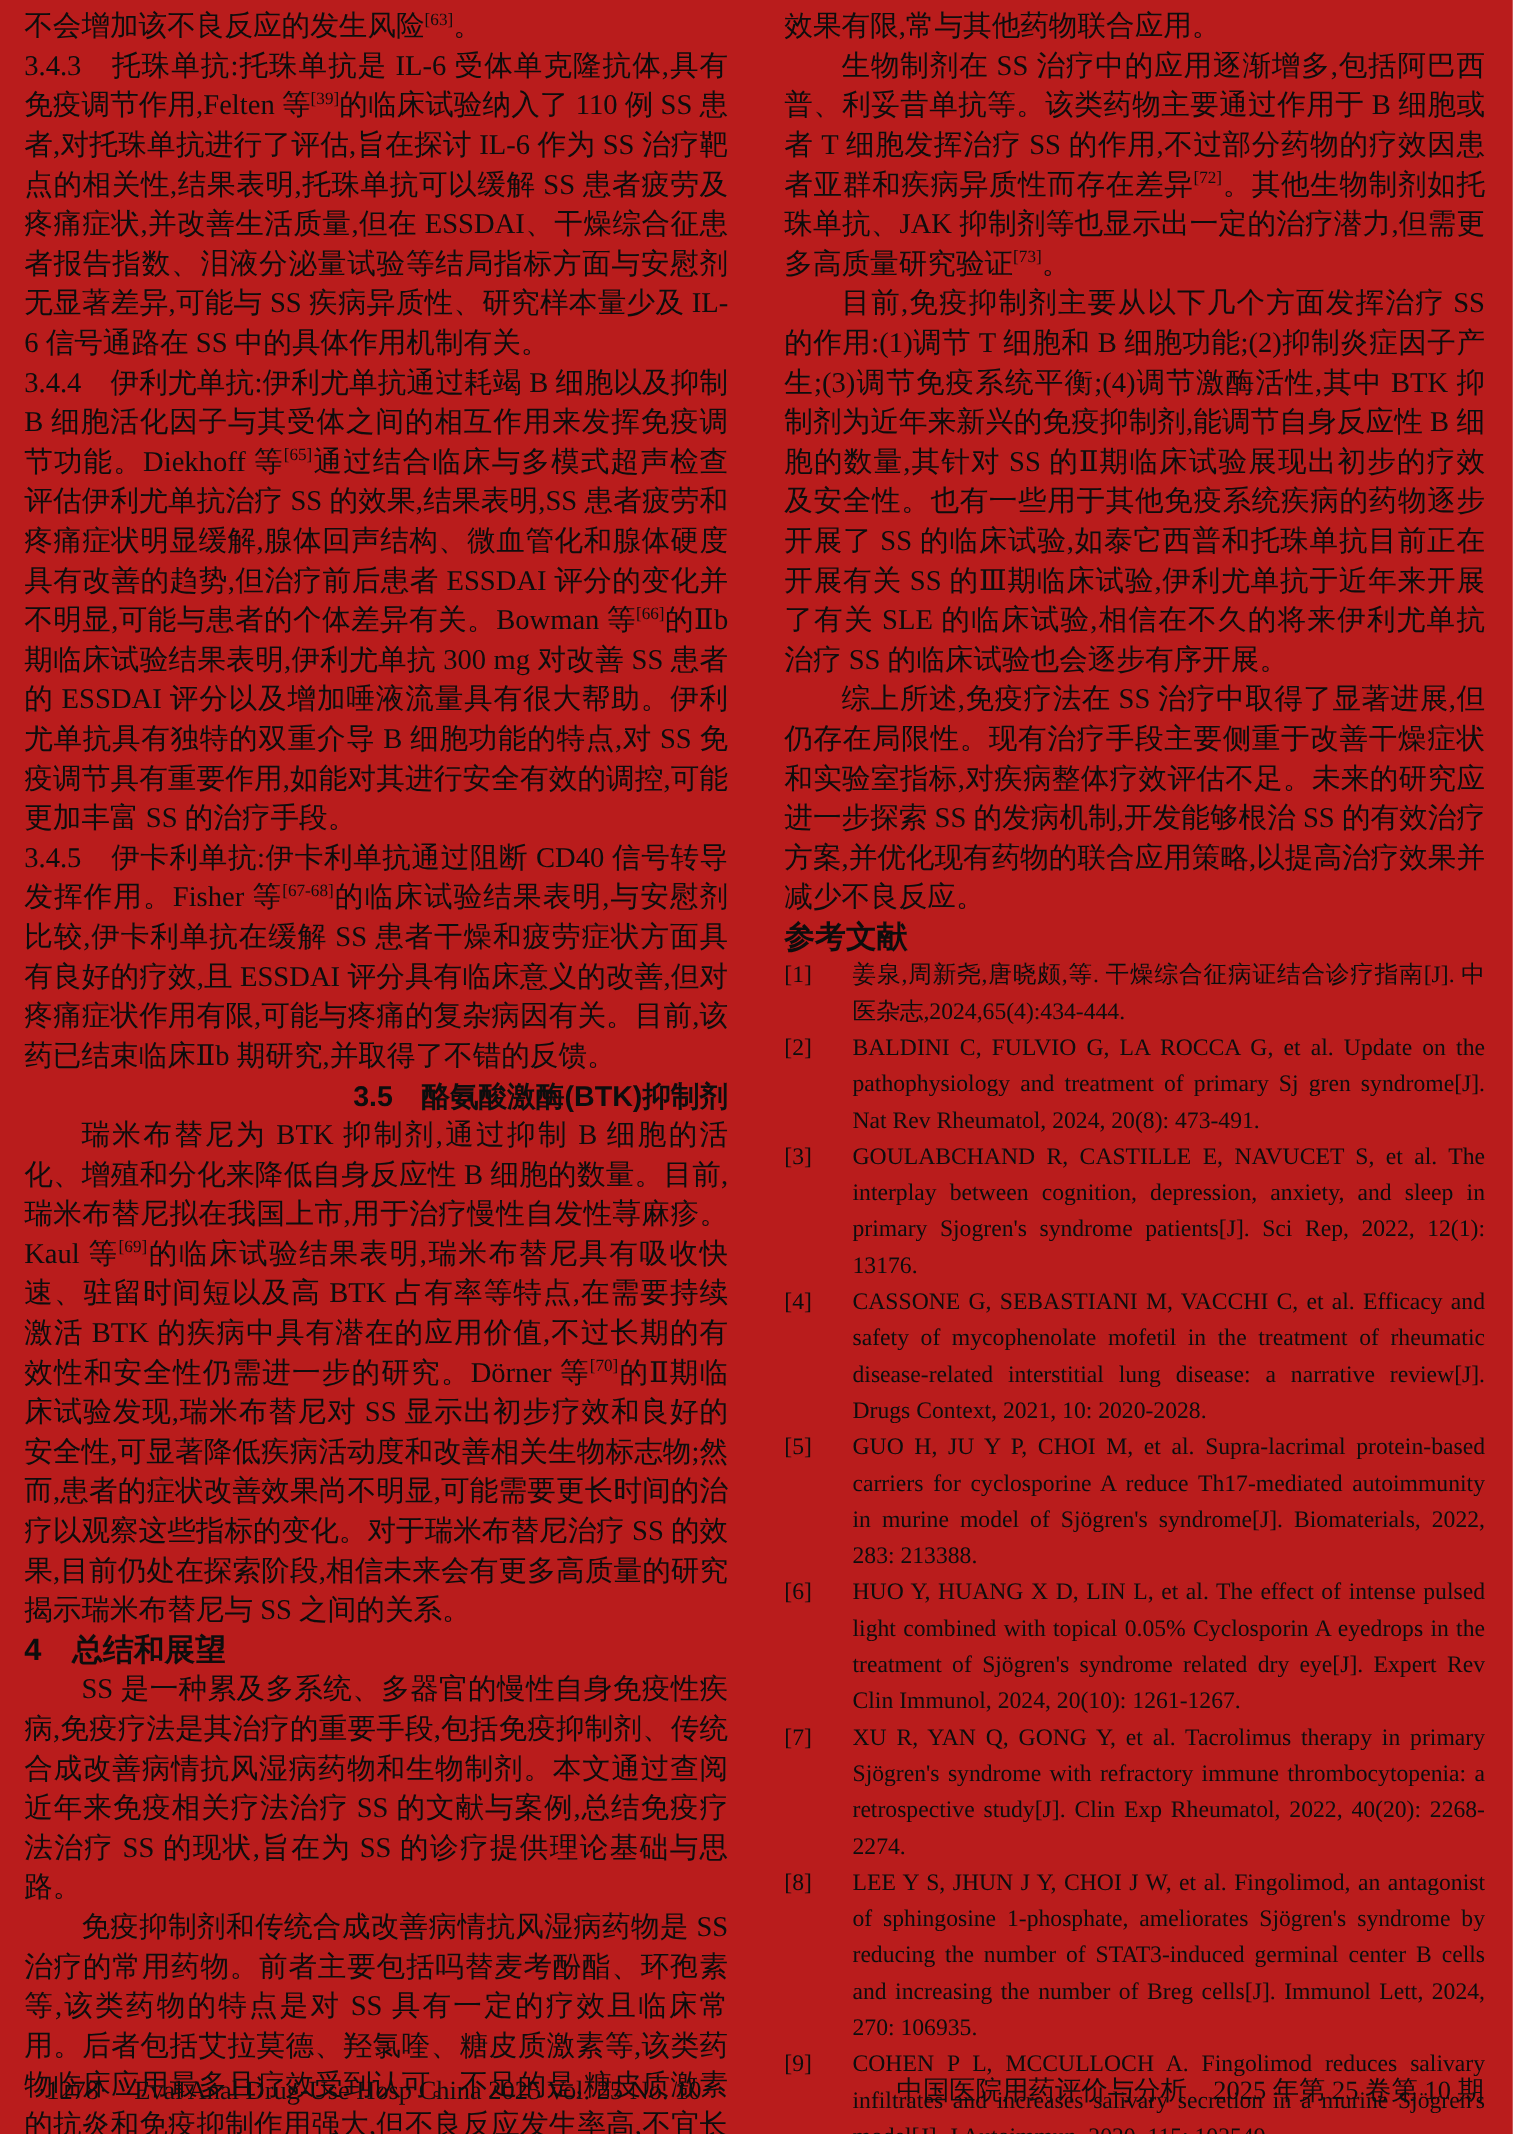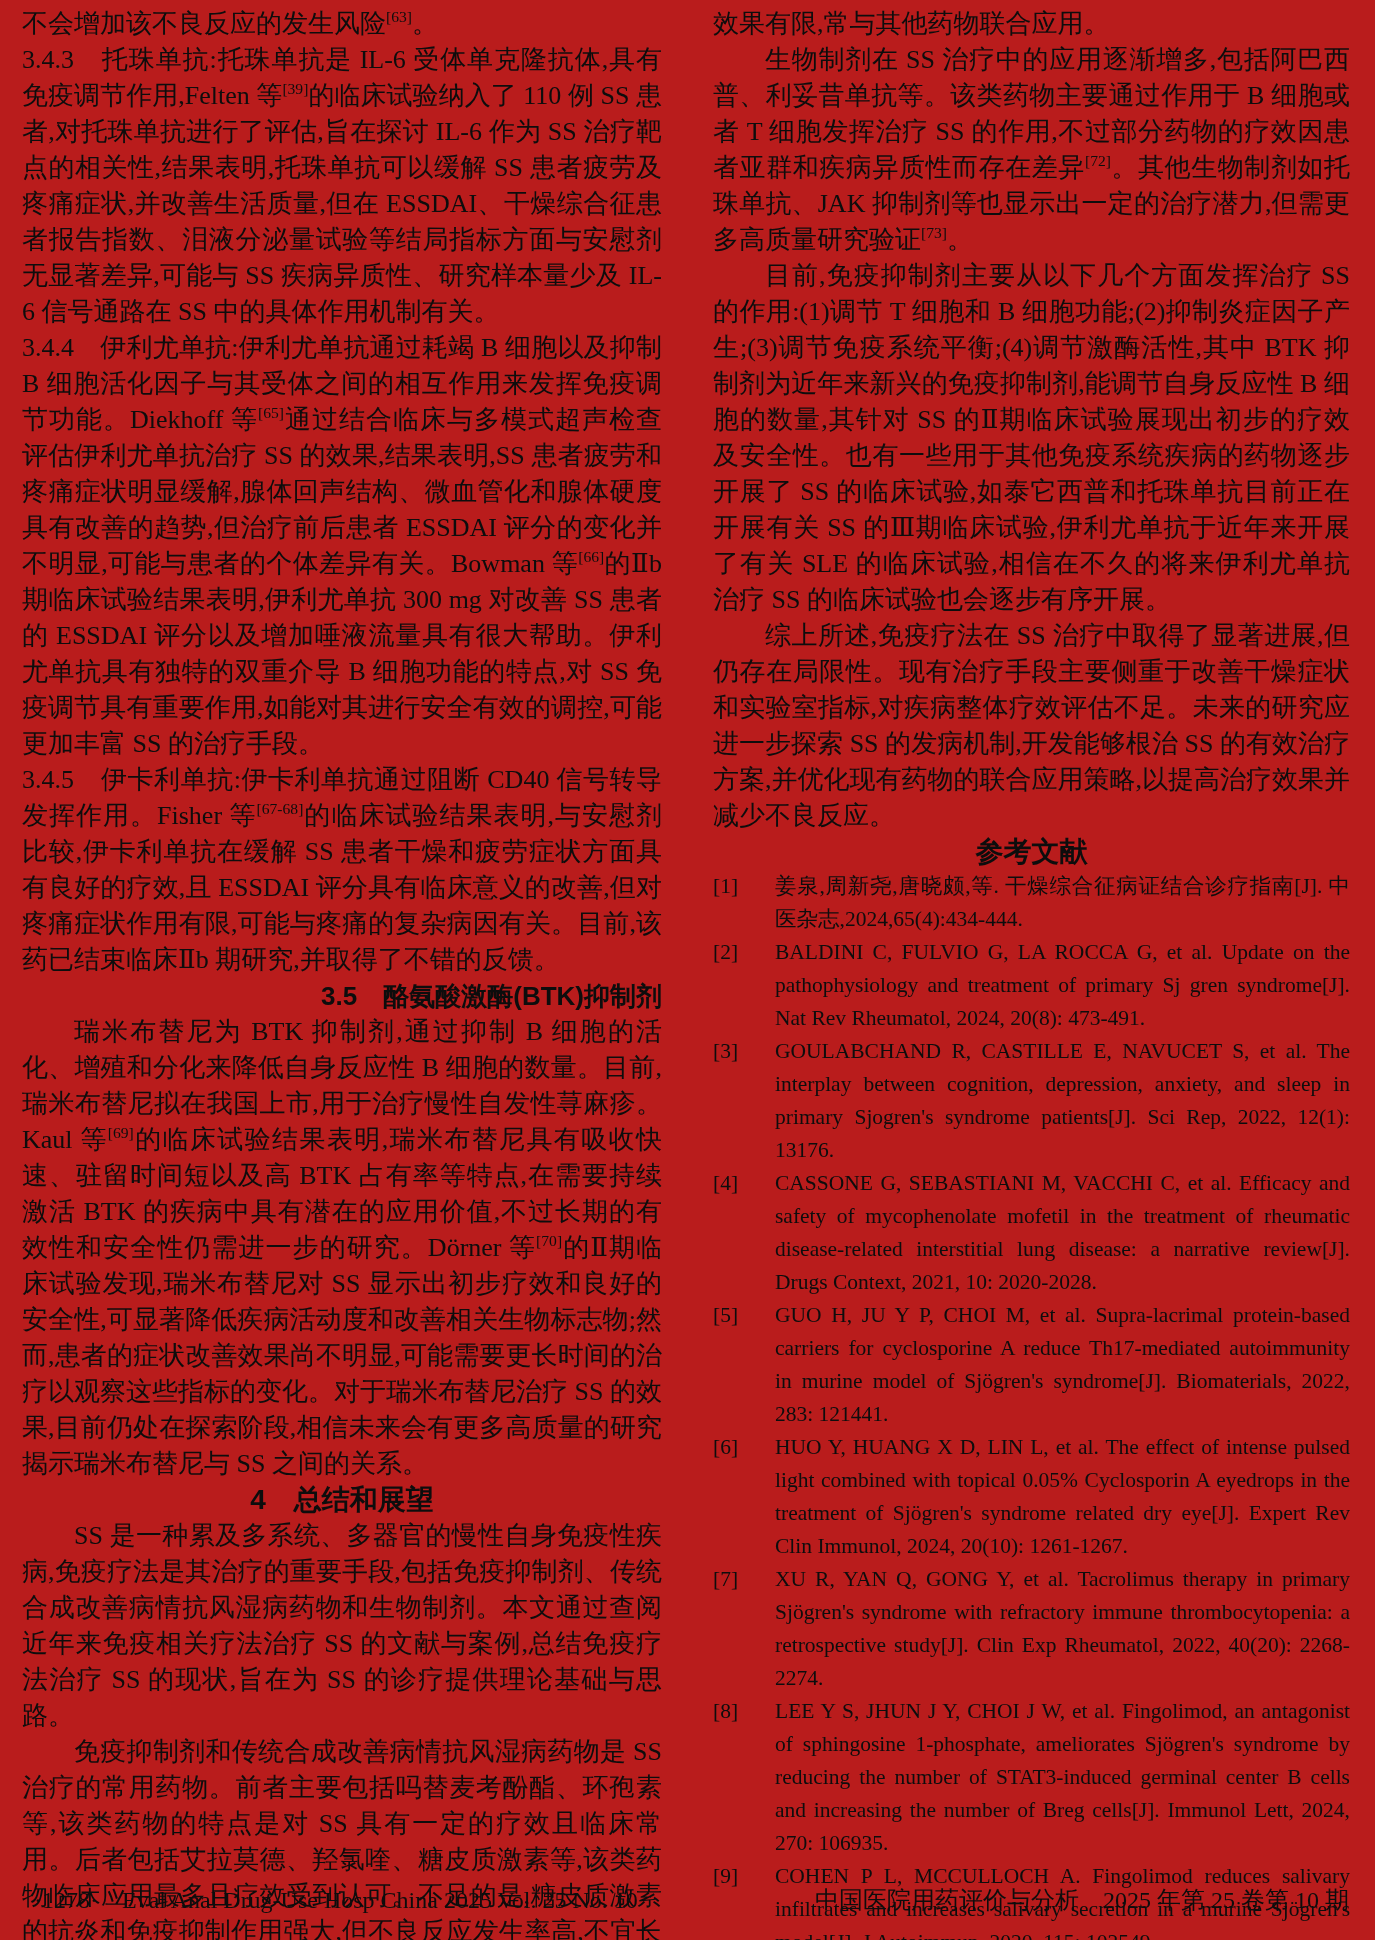--- a/index.html
+++ b/index.html
@@ -15,21 +15,21 @@
   .col-left  { left: 22px;  width: 640px; }
   .col-right { left: 713px; width: 637px; }
   .bt { font-size: 26px; line-height: 36px; text-align: justify; margin: 0; }
   .indent { text-indent: 2em; }
   .h3 {
     font-family: "Liberation Sans", "DejaVu Sans", sans-serif;
     font-weight: 700; font-size: 26px; line-height: 36px; margin: 0; text-align: right;
   }
   .h2 {
     font-family: "Liberation Sans", "DejaVu Sans", sans-serif;
-    font-weight: 700; font-size: 28px; line-height: 36px; margin: 0; text-align: center;
+    font-weight: 700; font-size: 28px; line-height: 36px; margin: 0; text-align: left;
   }
   .refs { list-style: none; margin: 0; padding: 0; font-size: 21.5px; line-height: 33px; }
   .ref { display: flex; }
   .ref-num  { flex: 0 0 62px; }
   .ref-body { flex: 1; text-align: justify; }
   sup { font-size: 0.6em; line-height: 0; vertical-align: super; }
   .footer-left  { position: absolute; left: 34px;  top: 1884px; font-size: 24px; }
   .footer-right { position: absolute; right: 26px; top: 1884px; font-size: 24px; }
 </style>
 </head>
@@ -67,21 +67,21 @@
       <li class="ref">
         <span class="ref-num">[3]</span>
         <span class="ref-body">GOULABCHAND R, CASTILLE E, NAVUCET S, et al. The interplay between cognition, depression, anxiety, and sleep in primary Sjogren's syndrome patients[J]. Sci Rep, 2022, 12(1): 13176.</span>
       </li>
       <li class="ref">
         <span class="ref-num">[4]</span>
         <span class="ref-body">CASSONE G, SEBASTIANI M, VACCHI C, et al. Efficacy and safety of mycophenolate mofetil in the treatment of rheumatic disease-related interstitial lung disease: a narrative review[J]. Drugs Context, 2021, 10: 2020-2028.</span>
       </li>
       <li class="ref">
         <span class="ref-num">[5]</span>
-        <span class="ref-body">GUO H, JU Y P, CHOI M, et al. Supra-lacrimal protein-based carriers for cyclosporine A reduce Th17-mediated autoimmunity in murine model of Sjögren's syndrome[J]. Biomaterials, 2022, 283: 121441.</span>
+        <span class="ref-body">GUO H, JU Y P, CHOI M, et al. Supra-lacrimal protein-based carriers for cyclosporine A reduce Th17-mediated autoimmunity in murine model of Sjögren's syndrome[J]. Biomaterials, 2022, 283: 213388.</span>
       </li>
       <li class="ref">
         <span class="ref-num">[6]</span>
         <span class="ref-body">HUO Y, HUANG X D, LIN L, et al. The effect of intense pulsed light combined with topical 0.05% Cyclosporin A eyedrops in the treatment of Sjögren's syndrome related dry eye[J]. Expert Rev Clin Immunol, 2024, 20(10): 1261-1267.</span>
       </li>
       <li class="ref">
         <span class="ref-num">[7]</span>
         <span class="ref-body">XU R, YAN Q, GONG Y, et al. Tacrolimus therapy in primary Sjögren's syndrome with refractory immune thrombocytopenia: a retrospective study[J]. Clin Exp Rheumatol, 2022, 40(20): 2268-2274.</span>
       </li>
       <li class="ref">

